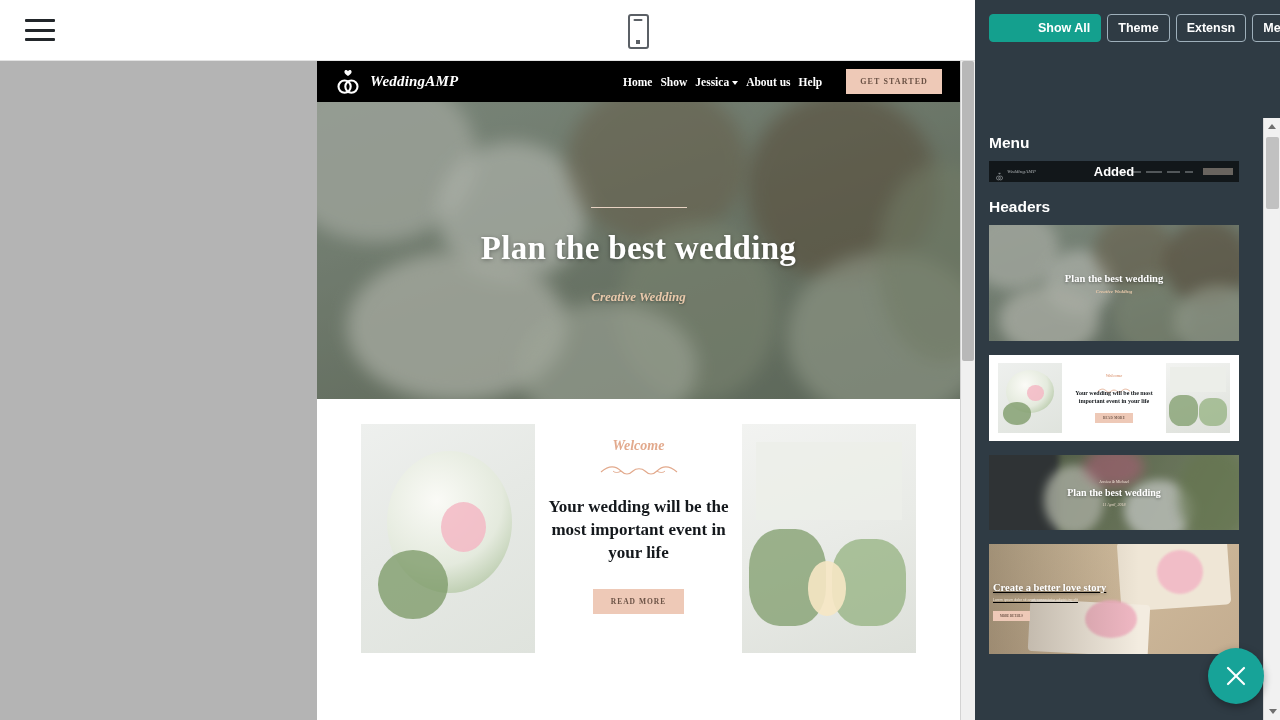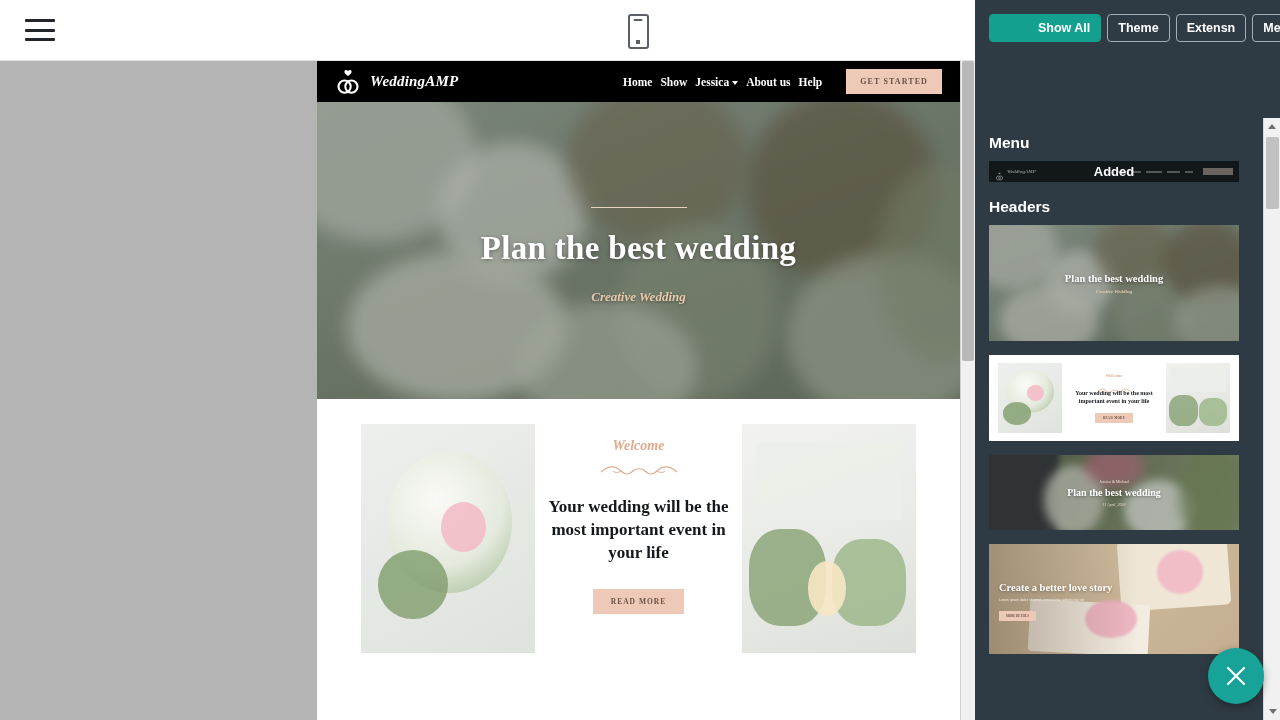--- a/index.html
+++ b/index.html
@@ -294,21 +294,21 @@
     margin-top: 4px; font-family: "Liberation Serif", serif;
     font-style: italic; color: #e9d9c9; font-size: 4px;
   }
 
   
   .th-gifts {
     height: 110px; position: relative; overflow: hidden;
     background: linear-gradient(135deg,#d8c6a6,#cdb89a 50%,#c4ad90);
   }
   .th-gifts .cap {
-    position: absolute; left: 10px; top: 38px; z-index: 2;
+    position: absolute; left: 4px; top: 38px; z-index: 2; text-decoration: underline;
   }
   .th-gifts .t {
     font-family: "Liberation Serif", serif; font-weight: bold;
     color: #ffffff; font-size: 10.5px; text-shadow: 0 1px 3px rgba(0,0,0,.35);
   }
   .th-gifts .d {
     margin-top: 5px; color: #f2eade; font-size: 3.5px;
     max-width: 140px; line-height: 1.4;
   }
   .th-gifts .b {

